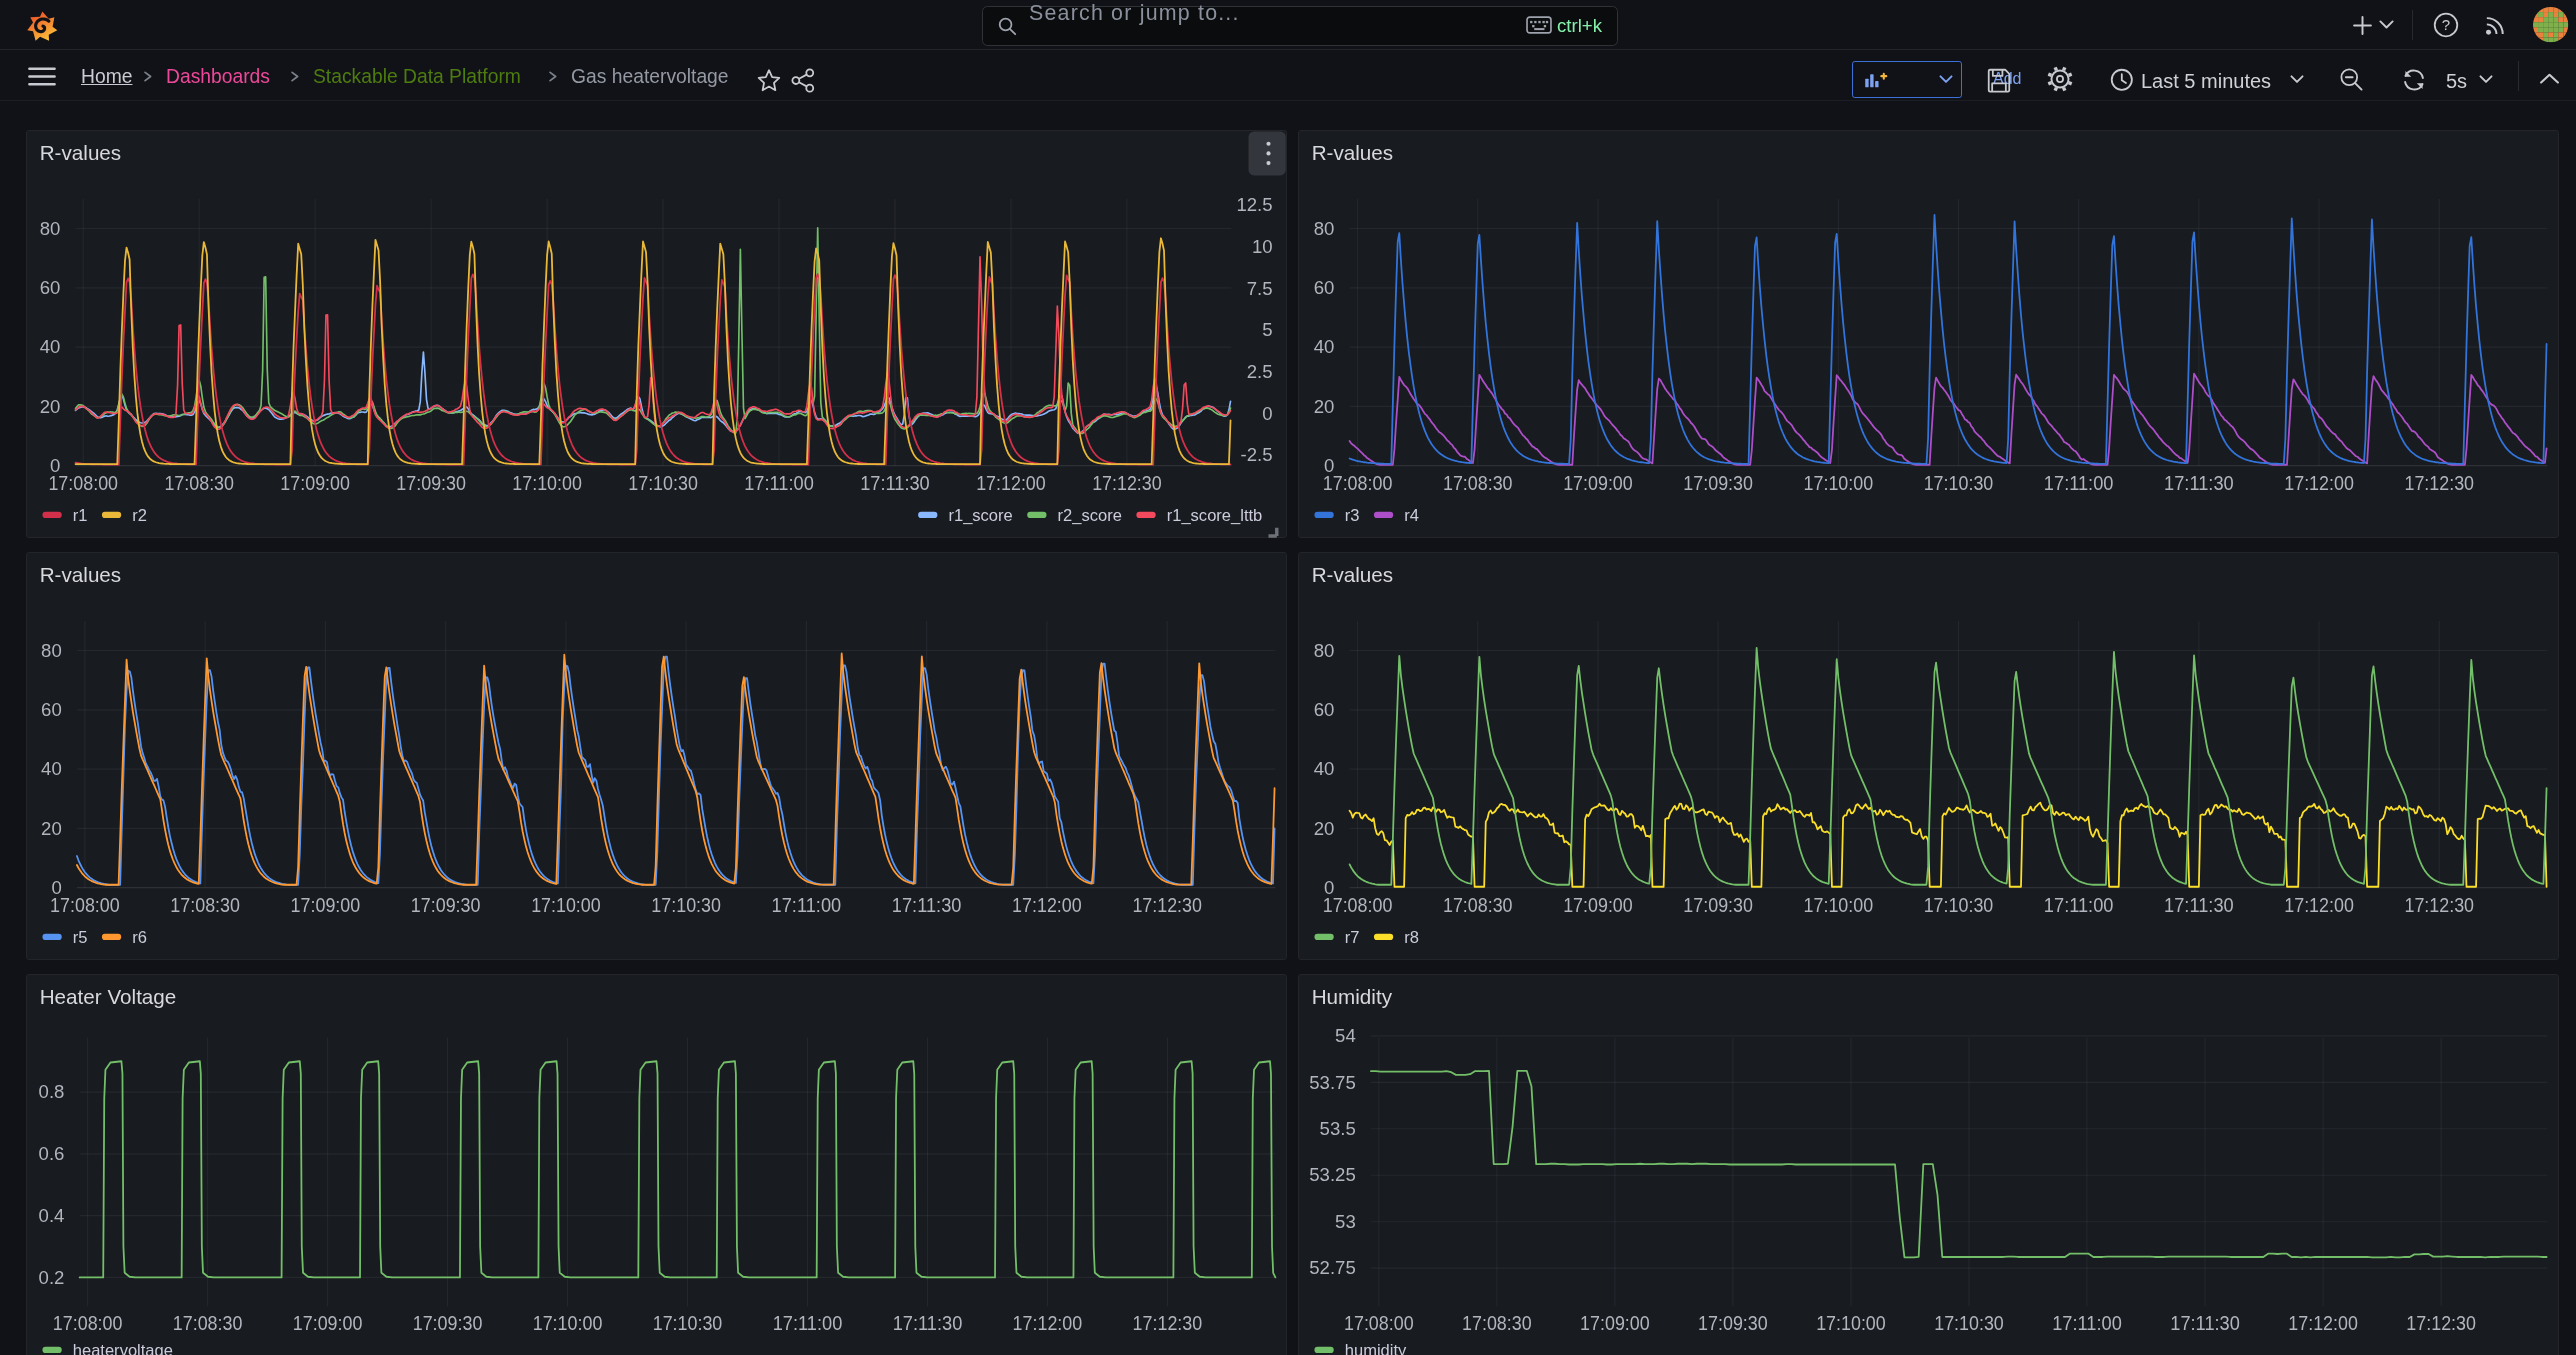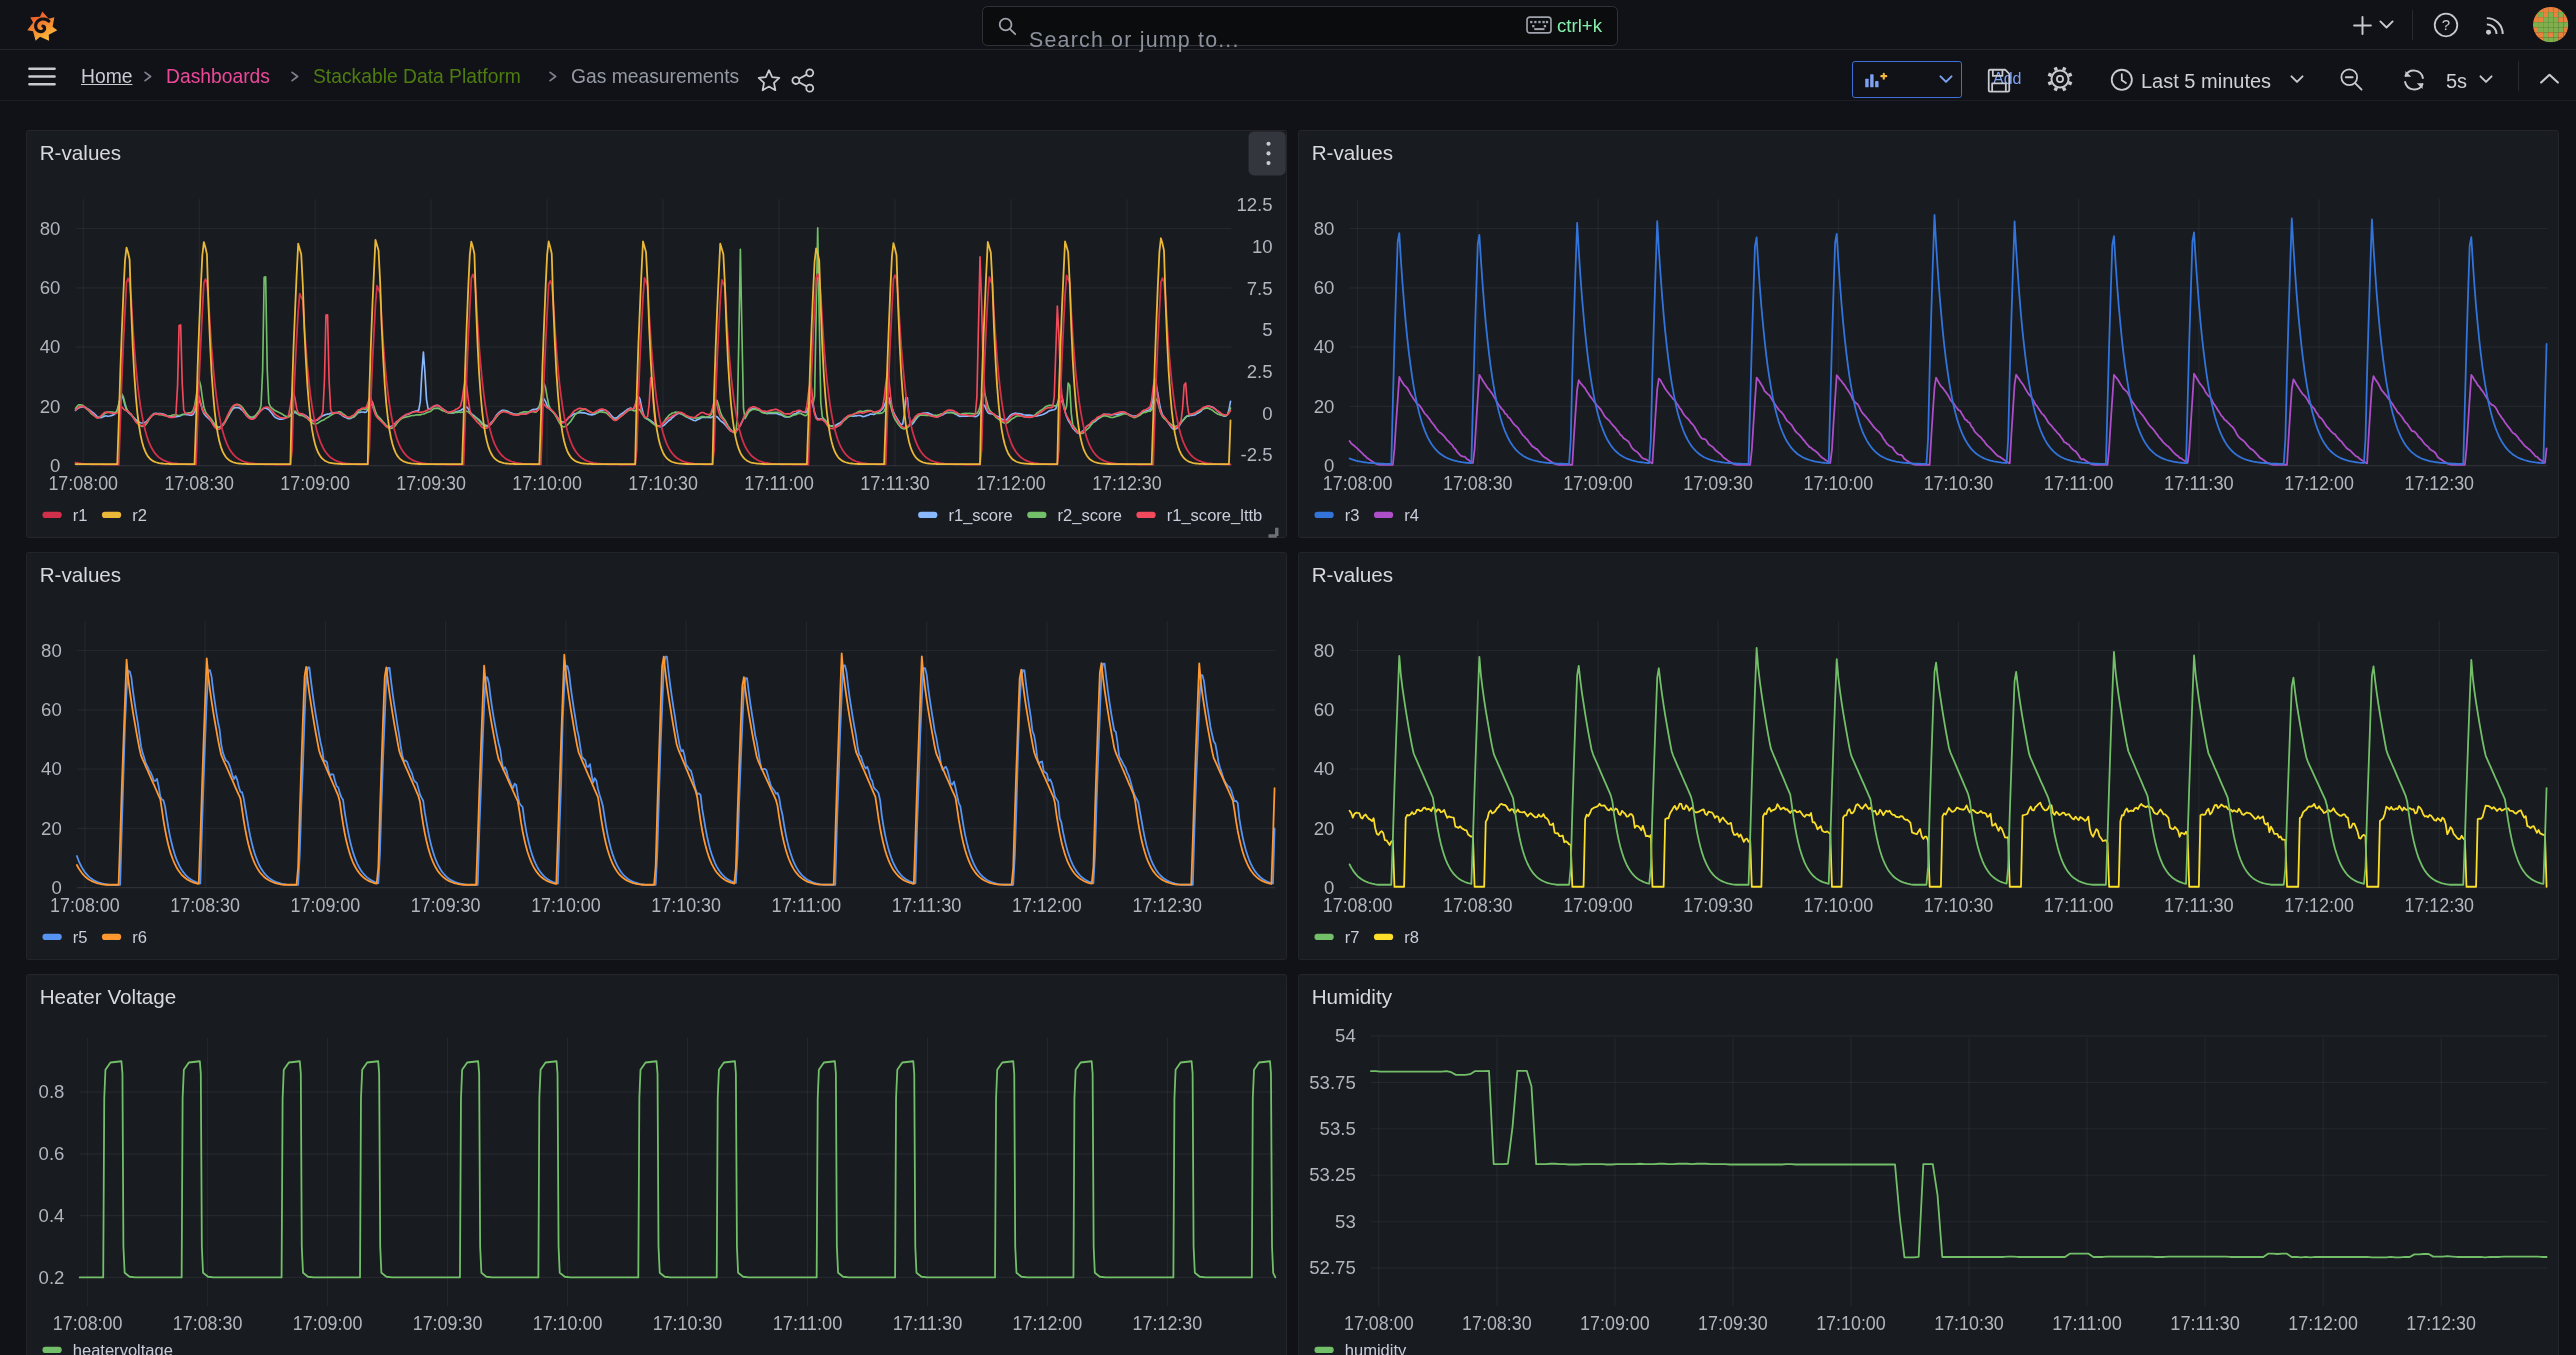--- a/index.html
+++ b/index.html
@@ -2,21 +2,21 @@
 <html style="font-size:11px"><head><meta charset="utf-8"><style>
 * { margin:0; padding:0; box-sizing:border-box; }
 html,body { width:2576px; height:1356px; overflow:hidden; background:#111217;
   font-family:"Liberation Sans", sans-serif; }
 .topnav { position:absolute; left:0; top:0; width:2576px; height:50px;
   background:#111217; border-bottom:0.7px solid rgba(204,204,220,0.10); }
 .toolbar { position:absolute; left:0; top:51px; width:2576px; height:50px;
   background:#111217; border-bottom:0.7px solid rgba(204,204,220,0.07); }
 .searchbox { position:absolute; left:982px; top:5.5px; width:636px; height:40px;
   background:#0b0c0e; border:1px solid #2f3237; border-radius:5.5px; }
-.stxt { position:absolute; left:1029px; top:28px; font-size:21.4px; letter-spacing:1.2px; color:#8b919c; }
+.stxt { position:absolute; left:1029px; top:1px; font-size:21.4px; letter-spacing:1.2px; color:#8b919c; }
 .ktxt { position:absolute; left:1557px; top:15px; font-size:18.6px; color:#86efac; }
 .crumb { position:absolute; top:66px; font-size:19.3px; }
 .vdiv { position:absolute; width:0.7px; background:rgba(204,204,220,0.13); }
 .addbtn { position:absolute; left:1852px; top:61px; width:110px; height:37px;
   border:1px solid #3d71d9; border-radius:2.8px; }
 .addtxt { position:absolute; left:1993px; top:70px; font-size:16px; color:#7da2f1; }
 .tbtxt { position:absolute; top:70px; font-size:20px; color:#ced1d7; }
 .panel { position:absolute; width:1261px; height:408px; background:#181b1f;
   border:0.7px solid #23252b; border-radius:2.8px; }
 .psvg { position:absolute; }
@@ -127,21 +127,21 @@
       <rect x="36.5" y="43.8" width="7.4" height="7.4" fill="#e8823c"></rect>
       <rect x="43.8" y="43.8" width="7.4" height="7.4" fill="#e8823c"></rect>
     </g>
   </svg>
 <svg style="position:absolute;left:28px;top:66px;" width="28" height="21" viewBox="0 0 40 30">
     <path d="M2 4 h36 M2 15 h36 M2 26 h36" stroke="#c7cad1" stroke-width="3.6" stroke-linecap="round"></path>
   </svg>
 <div class="crumb" style="left:81px;color:#c9ccd4;text-decoration:underline;">Home</div>
 <div class="crumb" style="left:166px;color:#ec4899;">Dashboards</div>
 <div class="crumb" style="left:313px;color:#4d7c0f;text-align:center;">Stackable Data Platform</div>
-<div class="crumb" style="left:571px;color:#9599a3;">Gas measurements</div>
+<div class="crumb" style="left:571px;color:#9599a3;">Gas heatervoltage</div>
 <svg style="position:absolute;left:143px;top:71px;" width="9.7" height="11" viewBox="0 0 14 16">
     <path d="M3 2 l8 6 l-8 6" fill="none" stroke="#7b808a" stroke-width="2.6" stroke-linecap="round" stroke-linejoin="round"></path>
   </svg>
 <svg style="position:absolute;left:290px;top:71px;" width="9.7" height="11" viewBox="0 0 14 16">
     <path d="M3 2 l8 6 l-8 6" fill="none" stroke="#7b808a" stroke-width="2.6" stroke-linecap="round" stroke-linejoin="round"></path>
   </svg>
 <svg style="position:absolute;left:548px;top:71px;" width="9.7" height="11" viewBox="0 0 14 16">
     <path d="M3 2 l8 6 l-8 6" fill="none" stroke="#7b808a" stroke-width="2.6" stroke-linecap="round" stroke-linejoin="round"></path>
   </svg>
 <svg style="position:absolute;left:756px;top:68px;" width="26" height="25" viewBox="0 0 38 36">

